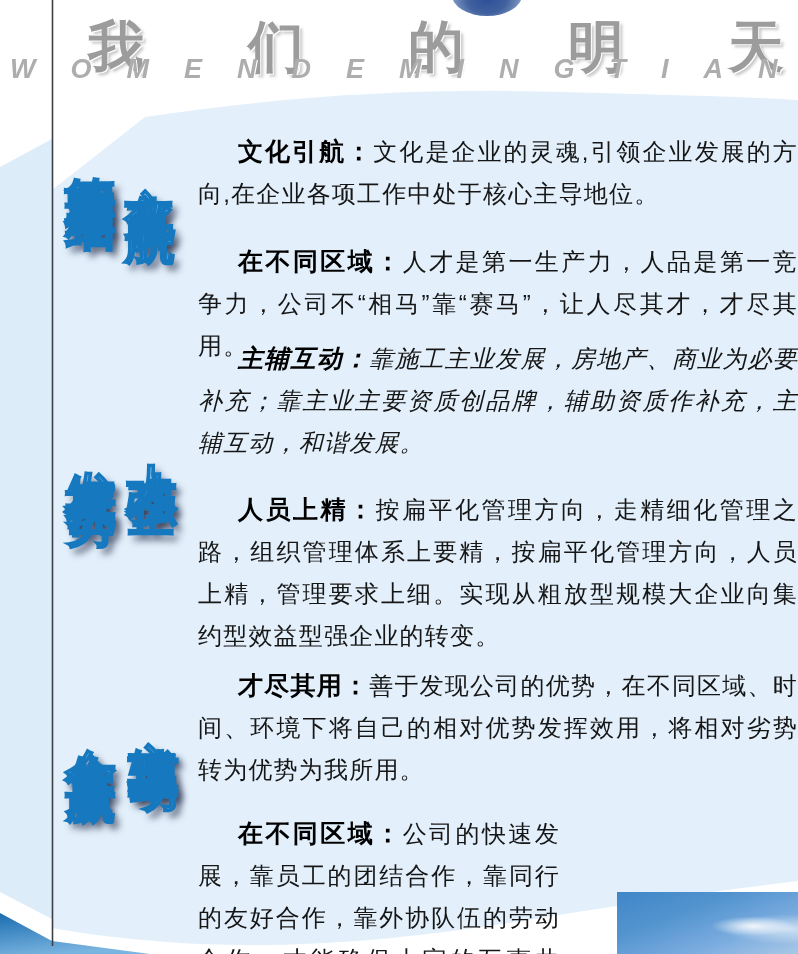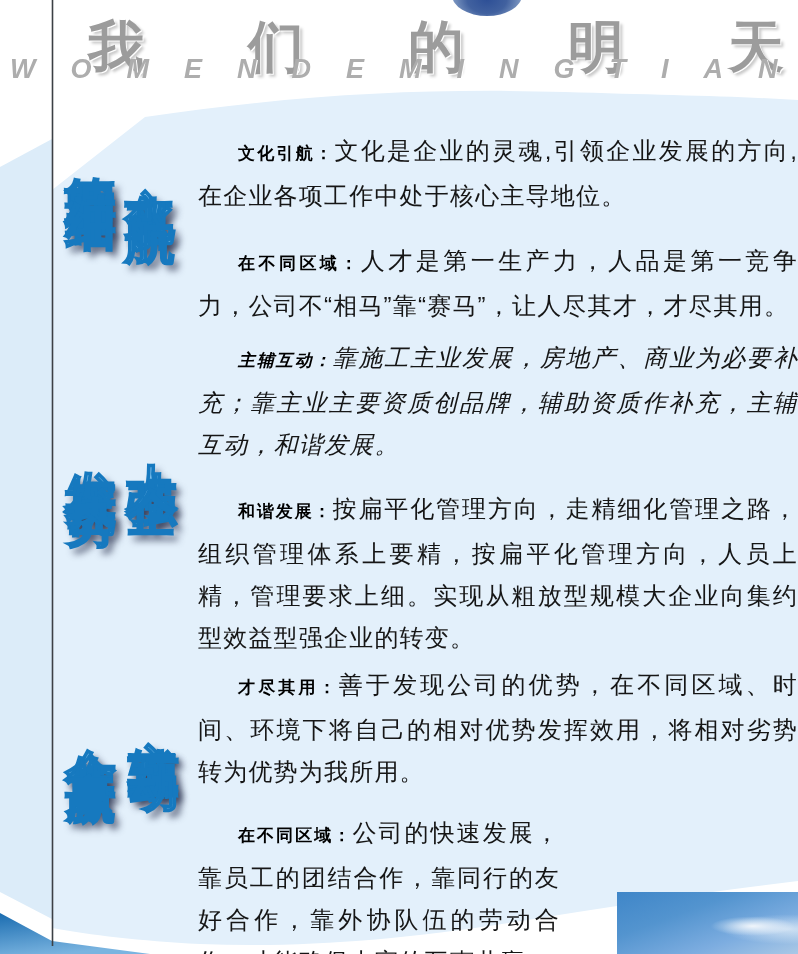--- a/index.html
+++ b/index.html
@@ -45,21 +45,21 @@
   .v-g2r{left:123px;top:424px;}
   .v-g3l{left:62px;top:708px;}
   .v-g3r{left:125px;top:700px;}
 
   
   .section{
     position:absolute;left:198px;width:600px;margin:0;
     font-size:24px;line-height:42px;letter-spacing:1.2px;color:#161616;
     text-indent:40px;text-align:justify;
   }
-  .section .hd{font-weight:bold;font-size:17px;color:#000;}
+  .section .hd{font-weight:bold;font-size:25px;color:#000;}
   .s1{top:130px;}
   .s2{top:240px;}
   .s3{top:337px;font-style:italic;}
   .s4{top:488px;}
   .s5{top:664px;}
   .s6{top:812px;width:600px;}
   .fl-step1{float:right;width:0;height:42px;}
   .fl-step2{float:right;clear:right;width:238px;height:160px;}
 
   
@@ -110,21 +110,21 @@
   <div class="vlabel v-g2r">人才强企</div>
   <div class="vlabel v-g3l">合作共赢</div>
   <div class="vlabel v-g3r">主辅互动</div>
 
   <p class="section s1"><span class="hd">文化引航：</span><span>文化是企业的灵魂,引领企业发展的方向,在企业各项工作中处于核心主导地位。</span></p>
 
   <p class="section s2"><span class="hd">在不同区域：</span><span>人才是第一生产力，人品是第一竞争力，公司不“相马”靠“赛马”，让人尽其才，才尽其用。</span></p>
 
   <p class="section s3"><span class="hd">主辅互动：</span><span>靠施工主业发展，房地产、商业为必要补充；靠主业主要资质创品牌，辅助资质作补充，主辅互动，和谐发展。</span></p>
 
-  <p class="section s4"><span class="hd">和谐发展：</span><span>按扁平化管理方向，走精细化管理之路，组织管理体系上要精，按扁平化管理方向，人员上精，管理要求上细。实现从粗放型规模大企业向集约型效益型强企业的转变。</span></p>
+  <p class="section s4"><span class="hd">人员上精：</span><span>按扁平化管理方向，走精细化管理之路，组织管理体系上要精，按扁平化管理方向，人员上精，管理要求上细。实现从粗放型规模大企业向集约型效益型强企业的转变。</span></p>
 
   <p class="section s5"><span class="hd">才尽其用：</span><span>善于发现公司的优势，在不同区域、时间、环境下将自己的相对优势发挥效用，将相对劣势转为优势为我所用。</span></p>
 
   <p class="section s6"><i class="fl-step1"></i><i class="fl-step2"></i><span class="hd">在不同区域：</span><span>公司的快速发展，靠员工的团结合作，靠同行的友好合作，靠外协队伍的劳动合作，才能确保大家的互惠共赢。</span></p>
 
   <div class="sky-photo"></div>
 
 </div>
 
 </body></html>

